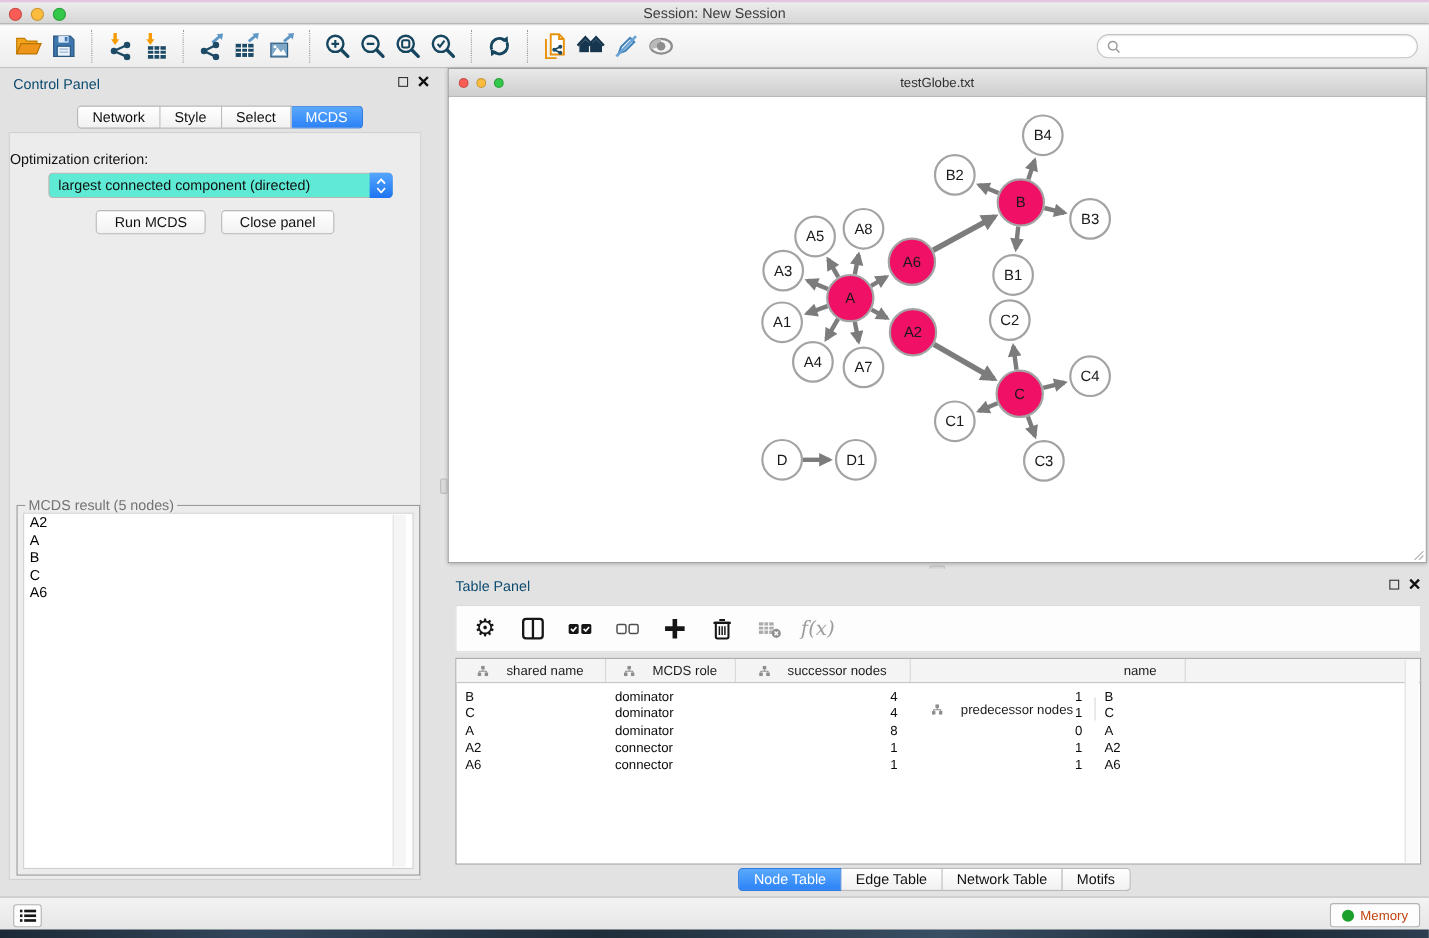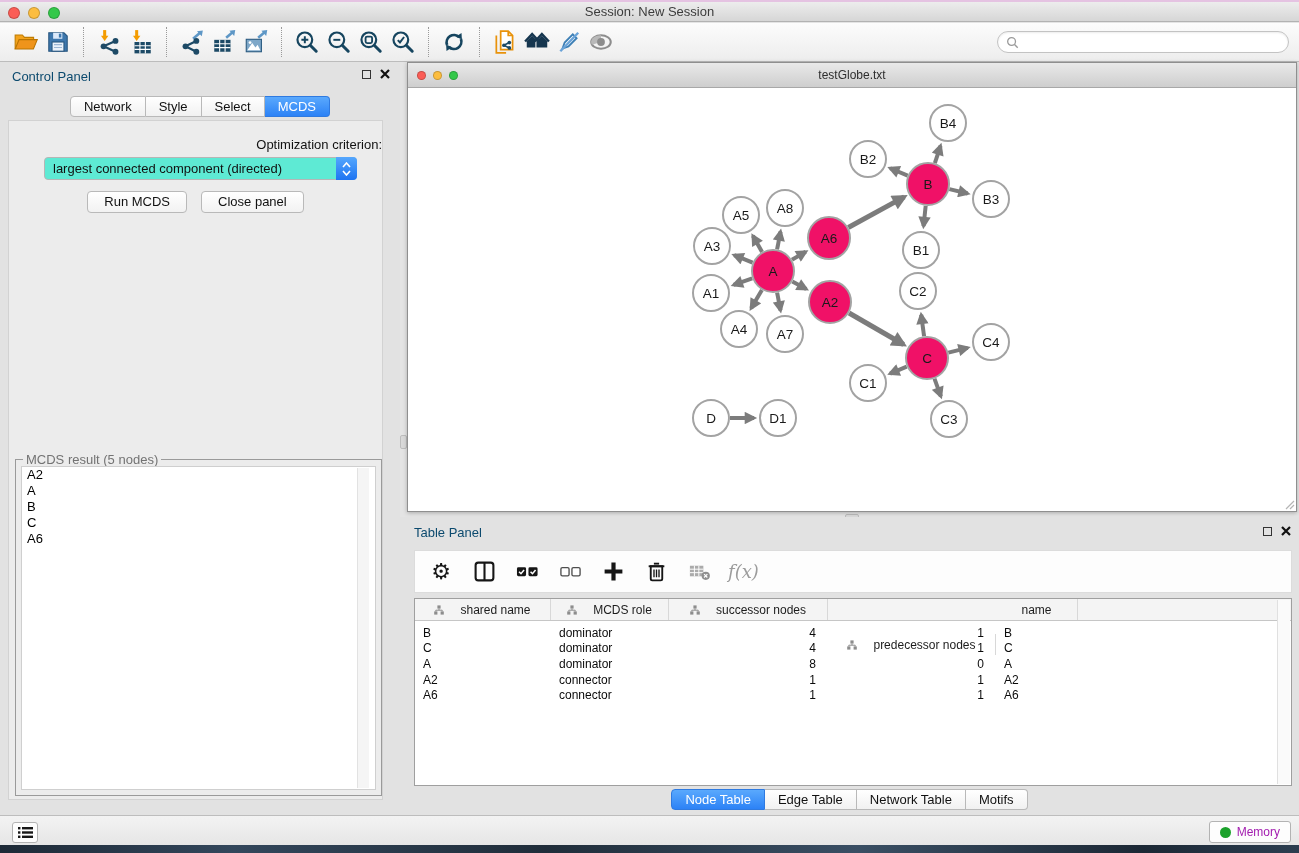--- a/index.html
+++ b/index.html
@@ -36,21 +36,21 @@
   .float-ic { width:9px; height:9px; border:1.5px solid #333; }
   .close-ic svg { width:10px; height:10px; display:block; }
   .cp-tabs { position:absolute; left:0; top:34px; width:100%; display:flex; justify-content:center; }
   .seg { height:21px; line-height:20px; padding:0 13px; font-size:13px; color:#111;
     background:linear-gradient(#ffffff,#f1f1f1); border:1px solid #b9b9b9; border-left:none; cursor:default; }
   .seg.first { border-left:1px solid #b9b9b9; border-radius:4px 0 0 4px; }
   .seg.last { border-radius:0 4px 4px 0; }
   .seg.active { background:linear-gradient(#5aa9fd,#2c82f6); color:#fff; border-color:#2f7ae0; }
   .cp-content { position:absolute; left:8px; top:58px; width:375px; height:680px;
     background:#ececec; border:1px solid #d2d2d2; }
-  .crit-label { position:absolute; top:16px; width:100%; text-align:right; font-size:13px; color:#111; }
+  .crit-label { position:absolute; top:16px; width:100%; text-align:left; font-size:13px; color:#111; }
   .dropdown { position:absolute; left:35px; top:36px; width:313px; height:23px; background:#5eead4;
     border:1px solid #b6b6b6; border-radius:4px; display:flex; align-items:center; }
   .dropdown .val { flex:1; font-size:13px; padding-left:8px; color:#111; white-space:nowrap; }
   .stepper { width:21px; height:23px; margin:-1px -1px -1px 0; border-radius:0 4px 4px 0;
     background:linear-gradient(#55a7fd,#1e74f2); display:flex; flex-direction:column;
     align-items:center; justify-content:center; gap:2px; }
   .stepper svg { width:9px; height:6px; display:block; }
   .btn-row { position:absolute; top:70px; width:100%; display:flex; justify-content:center; gap:14px; }
   .push-btn { height:22px; line-height:20px; padding:0 16px; background:linear-gradient(#ffffff,#f2f2f2);
     border:1px solid #b9b9b9; border-radius:4px; font-size:13px; color:#111; }
@@ -102,21 +102,21 @@
 
   
   .statusbar { position:absolute; left:0; top:815px; width:1299px; height:30px;
     background:linear-gradient(#f3f3f3,#e6e6e6); border-top:1px solid #bdbdbd; }
   .list-btn { position:absolute; left:12px; top:6px; width:26px; height:21px; background:#fdfdfd;
     border:1px solid #b3b3b3; border-radius:3px; display:flex; align-items:center; justify-content:center; }
   .list-btn svg { width:15px; height:13px; }
   .mem-btn { position:absolute; right:8px; top:5px; height:22px; background:#fdfdfd;
     border:1px solid #b3b3b3; border-radius:3px; display:flex; align-items:center; gap:6px; padding:0 10px; }
   .mem-dot { width:11px; height:11px; border-radius:50%; background:#1ba12b; }
-  .mem-label { font-size:12px; color:#a21caf; }
+  .mem-label { font-size:12px; color:#c2410c; }
   .desktop-strip { position:absolute; left:0; top:845px; width:1299px; height:8px;
     background:linear-gradient(90deg,#1d2936,#33475c 18%,#202d3a 42%,#3a4f64 66%,#1c2835 88%,#2c3e50); }
 </style>
 </head>
 <body>
 
 <div class="titlebar">
   <div class="lights">
     <div class="light red"></div>
     <div class="light yellow"></div>

